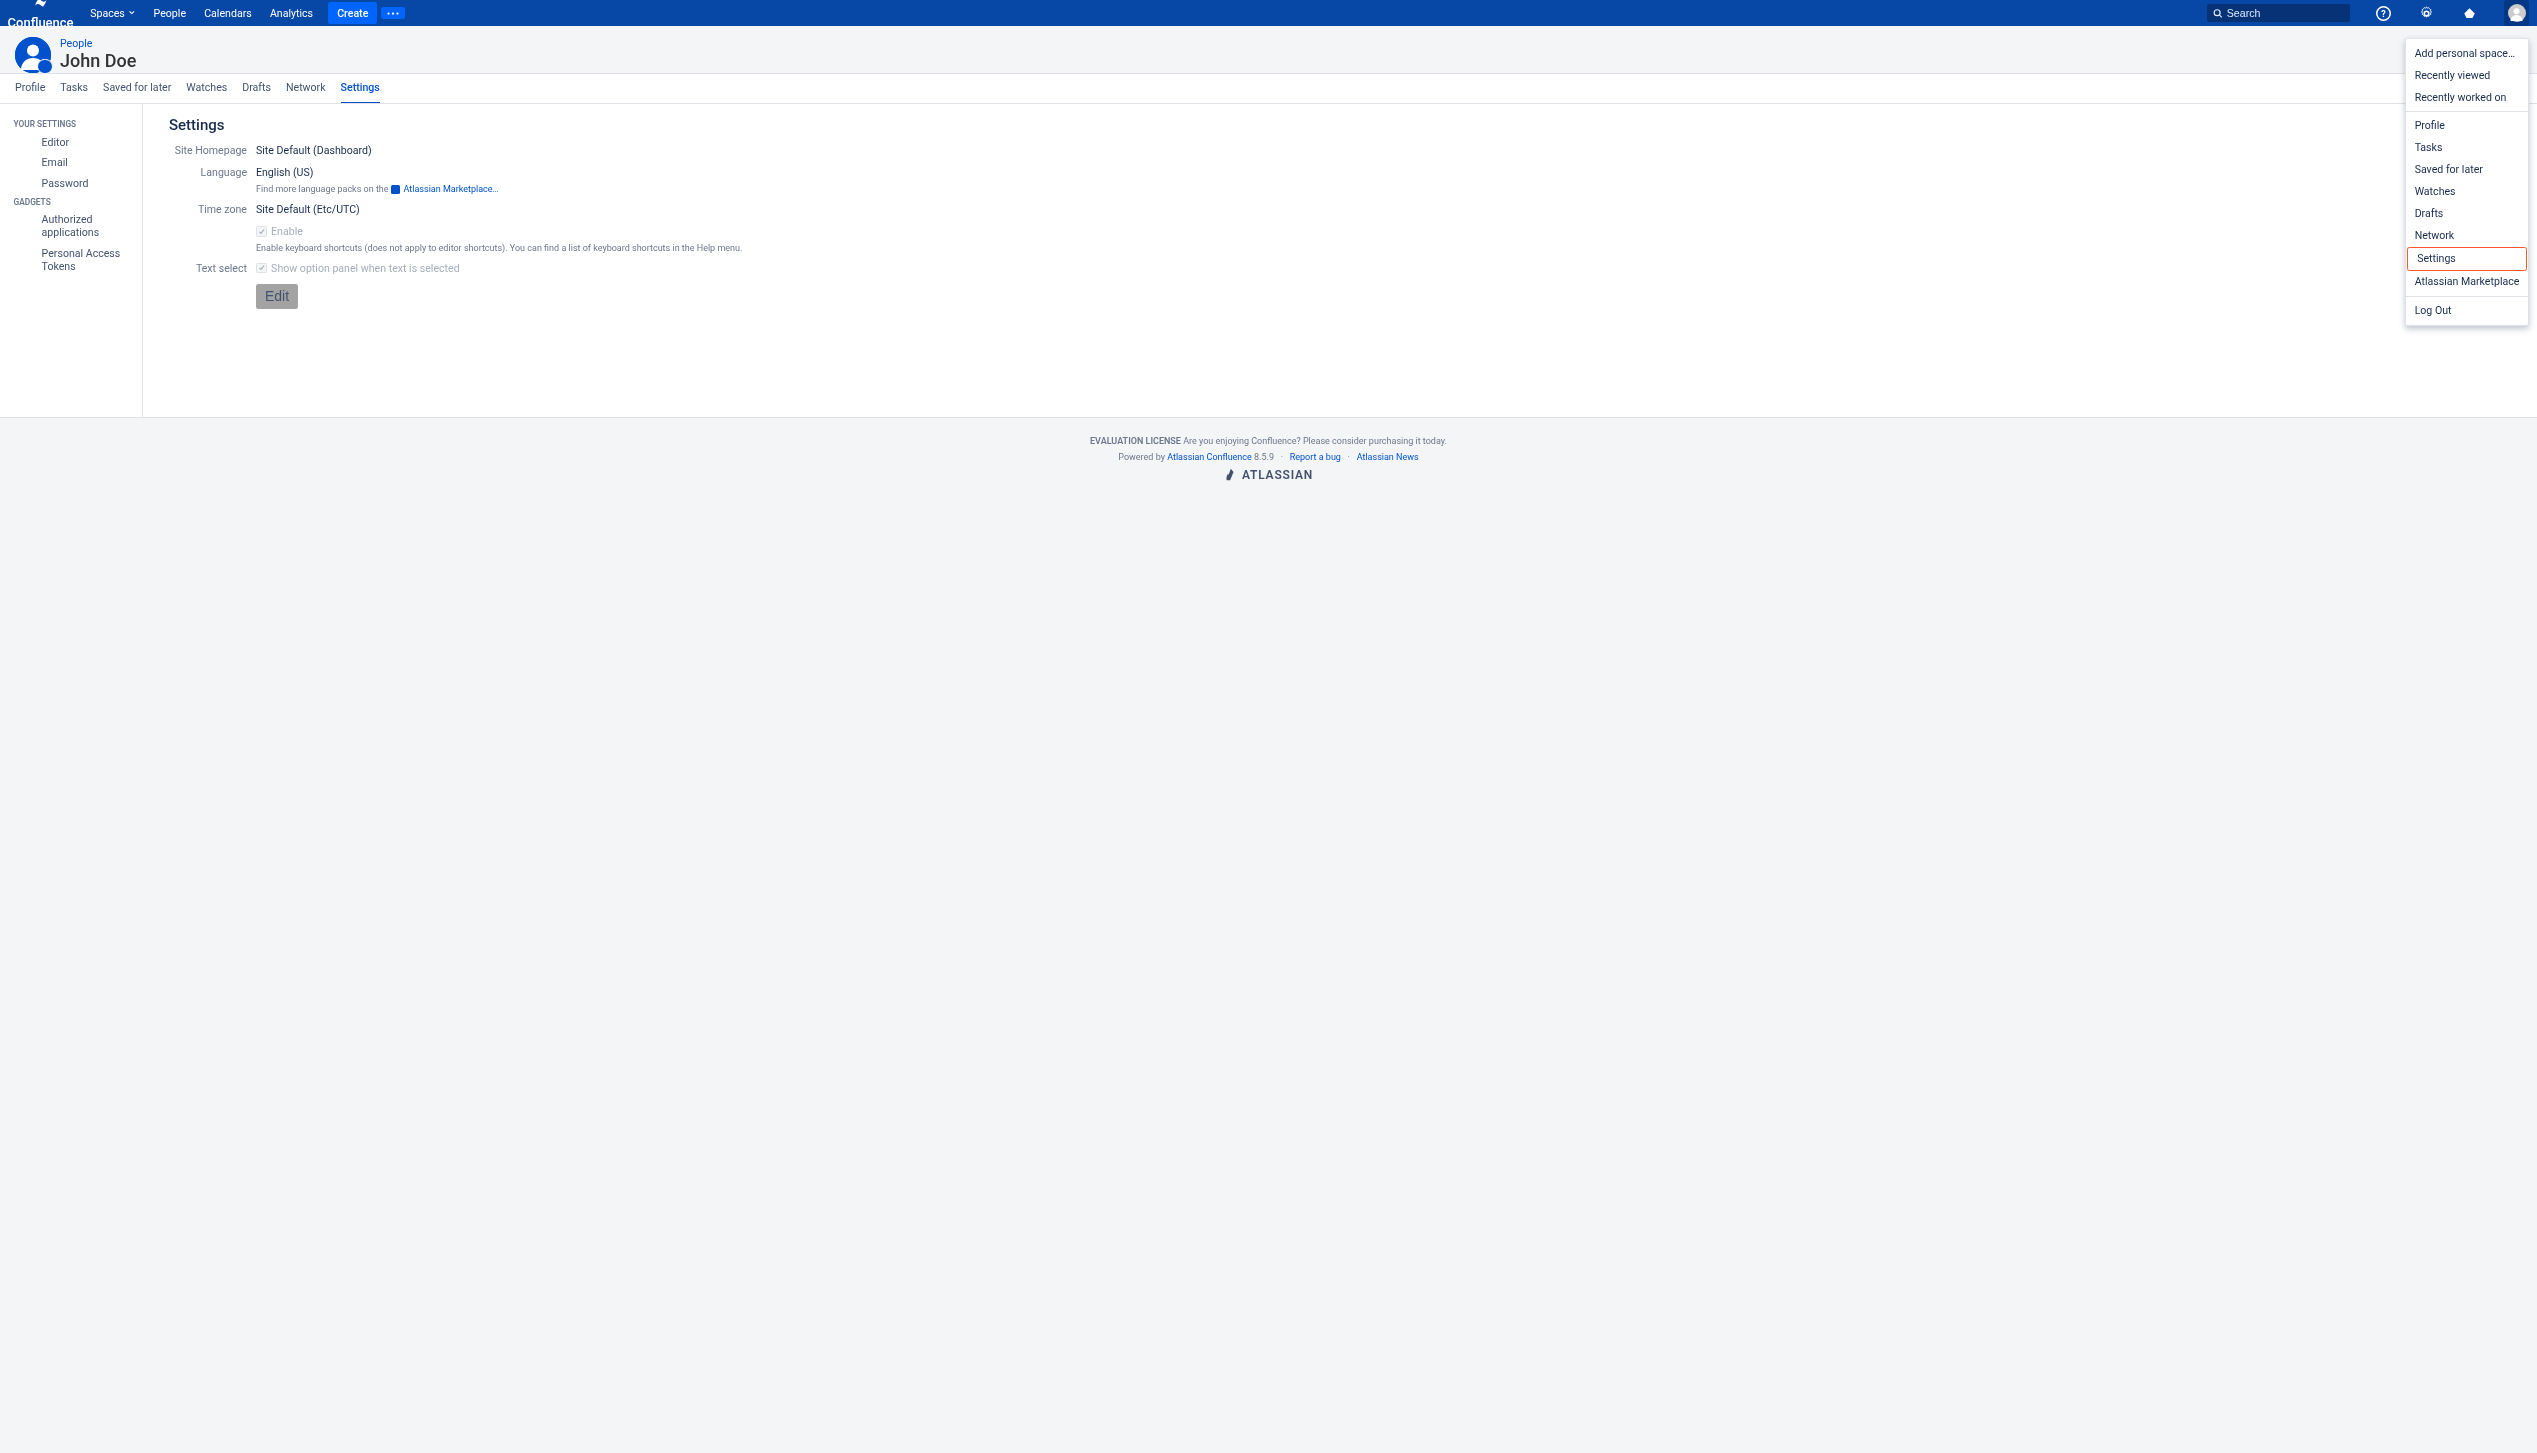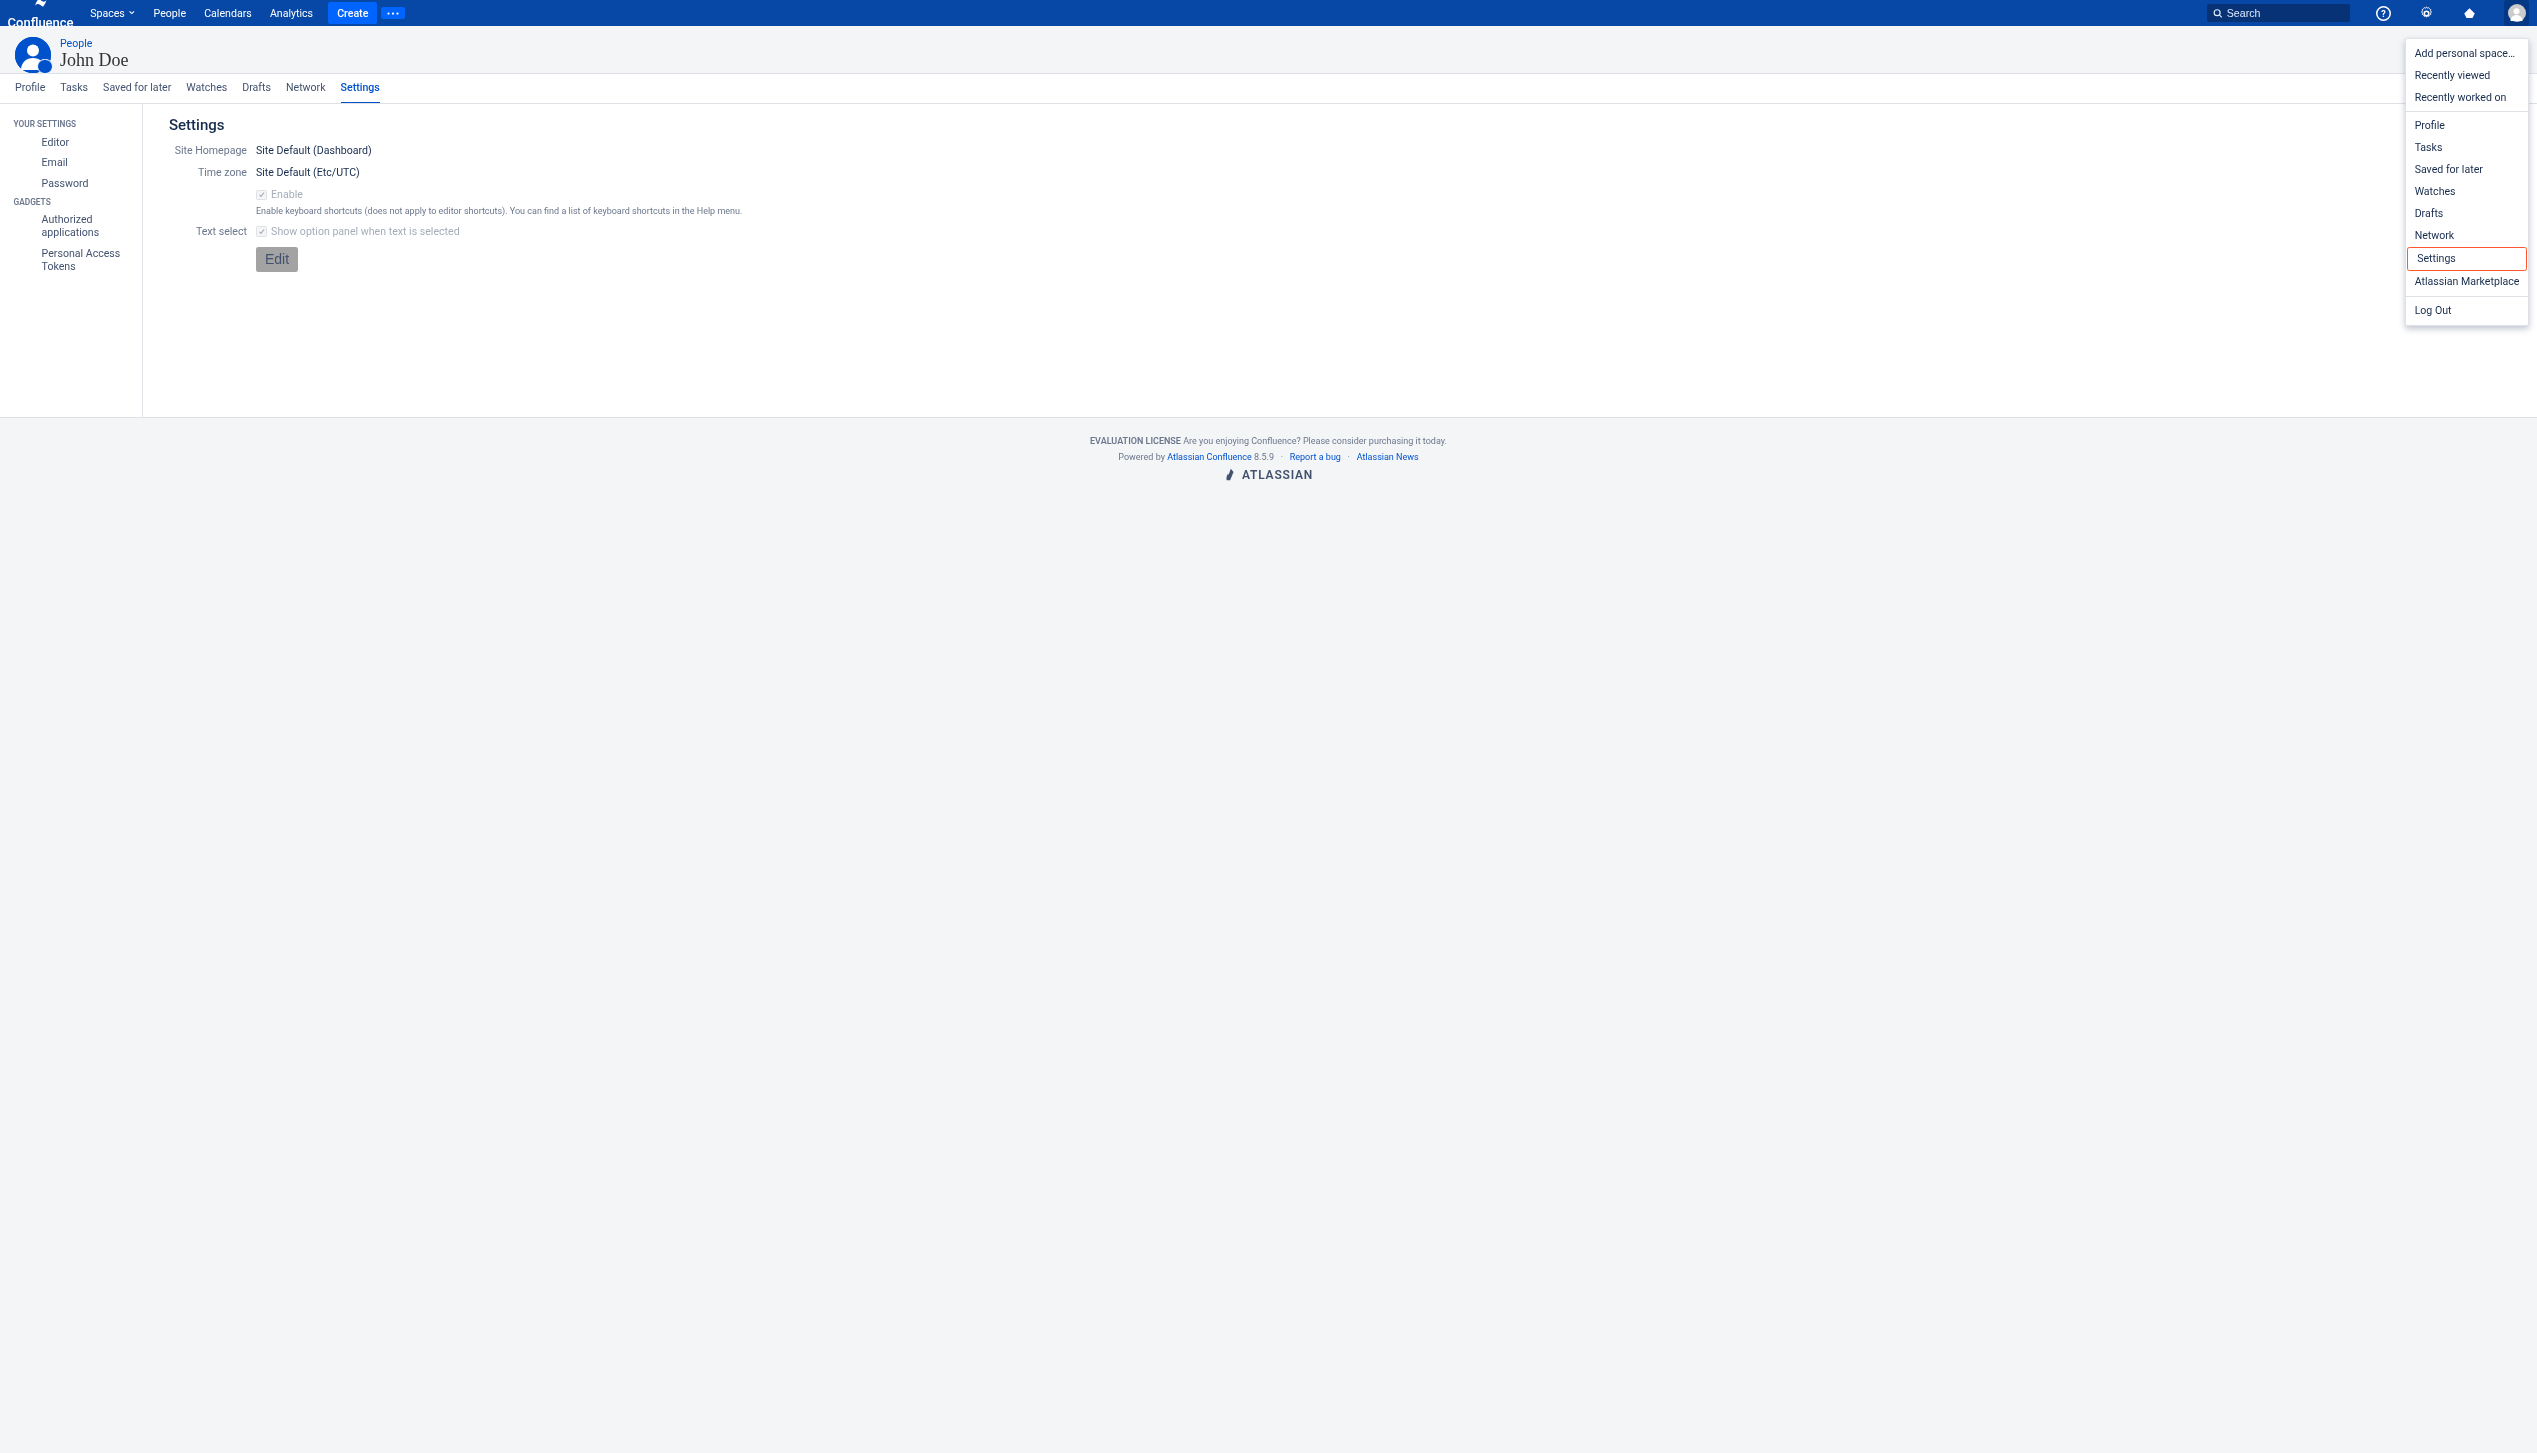--- a/index.html
+++ b/index.html
@@ -18,21 +18,21 @@
     .search-box input::placeholder { color: #deebff; }
     .nav-icon { color: #fff; cursor: pointer; display: flex; align-items: center; justify-content: center; width: 18px; height: 18px; }
     .avatar-small { width: 18px; height: 18px; border-radius: 50%; background: #ccc; cursor: pointer; display: flex; align-items: center; justify-content: center; }
     .avatar-active { background: rgba(0,0,0,0.2); padding: 3.8px; border-radius: 2.3px; }
     
     .page-header { background: #f4f5f7; padding: 10.6px 15px 0; border-bottom: 0.8px solid #dfe1e6; margin-bottom: 0; }
     .breadcrumb-row { display: flex; gap: 9px; align-items: flex-start; }
     .avatar-large { width: 36px; height: 36px; border-radius: 50%; background: #0052cc; position: relative; flex-shrink: 0; }
     .avatar-large::after { content: ''; position: absolute; bottom: -1.5px; right: -1.5px; width: 13.6px; height: 13.6px; border-radius: 50%; background: #0052cc; border: 1.5px solid #fff; }
     .breadcrumb-link { color: #0052cc; font-size: 10.6px; cursor: pointer; }
-    .page-title { font-size: 18px; font-weight: 500; color: #333; margin-top: 0; font-family: Liberation Serif, serif; }
+    .page-title { font-size: 18px; font-weight: 500; color: #333; margin-top: 0; }
     
     .tabs-row { background: #fff; padding: 0 15px; border-bottom: 0.8px solid #dfe1e6; display: flex; gap: 15px; }
     .tab { padding: 7.6px 0; color: #42526e; cursor: pointer; font-size: 10.6px; }
     .tab.active { color: #0052cc; border-bottom: 1.5px solid #0052cc; font-weight: 500; }
     
     .content-area { display: flex; background: #fff; min-height: 313px; gap: 11px; }
     .sidebar { width: 143px; border-right: 0.8px solid #dfe1e6; padding: 12px 0; }
     .sidebar-heading { font-size: 8.3px; font-weight: 600; color: #6b778c; padding: 3px 13.6px; text-transform: uppercase; }
     .sidebar-item { padding: 3.8px 13.6px; color: #42526e; font-size: 10.6px; cursor: pointer; margin-left: 28px; }
     
@@ -180,20 +180,31 @@
   </div>
 
   <div class="main-content">
     <h2 class="settings-title">Settings</h2>
 
     <div class="settings-row">
       <div class="settings-label">Site Homepage</div>
       <div class="settings-value">Site Default (Dashboard)</div>
     </div>
 
+    <div class="settings-row">
+      <div class="settings-label">Language</div>
+      <div class="settings-value">
+        <div>English (US)</div>
+        <div class="settings-help">
+          <span>Find more language packs on the </span>
+          <span class="marketplace-icon"></span>
+          <a>Atlassian Marketplace…</a>
+        </div>
+      </div>
+    </div>
 
     <div class="settings-row">
       <div class="settings-label">Time zone</div>
       <div class="settings-value">Site Default (Etc/UTC)</div>
     </div>
 
     <div class="settings-row">
       <div class="settings-label"></div>
       <div class="settings-value">
         <div class="checkbox-row">

